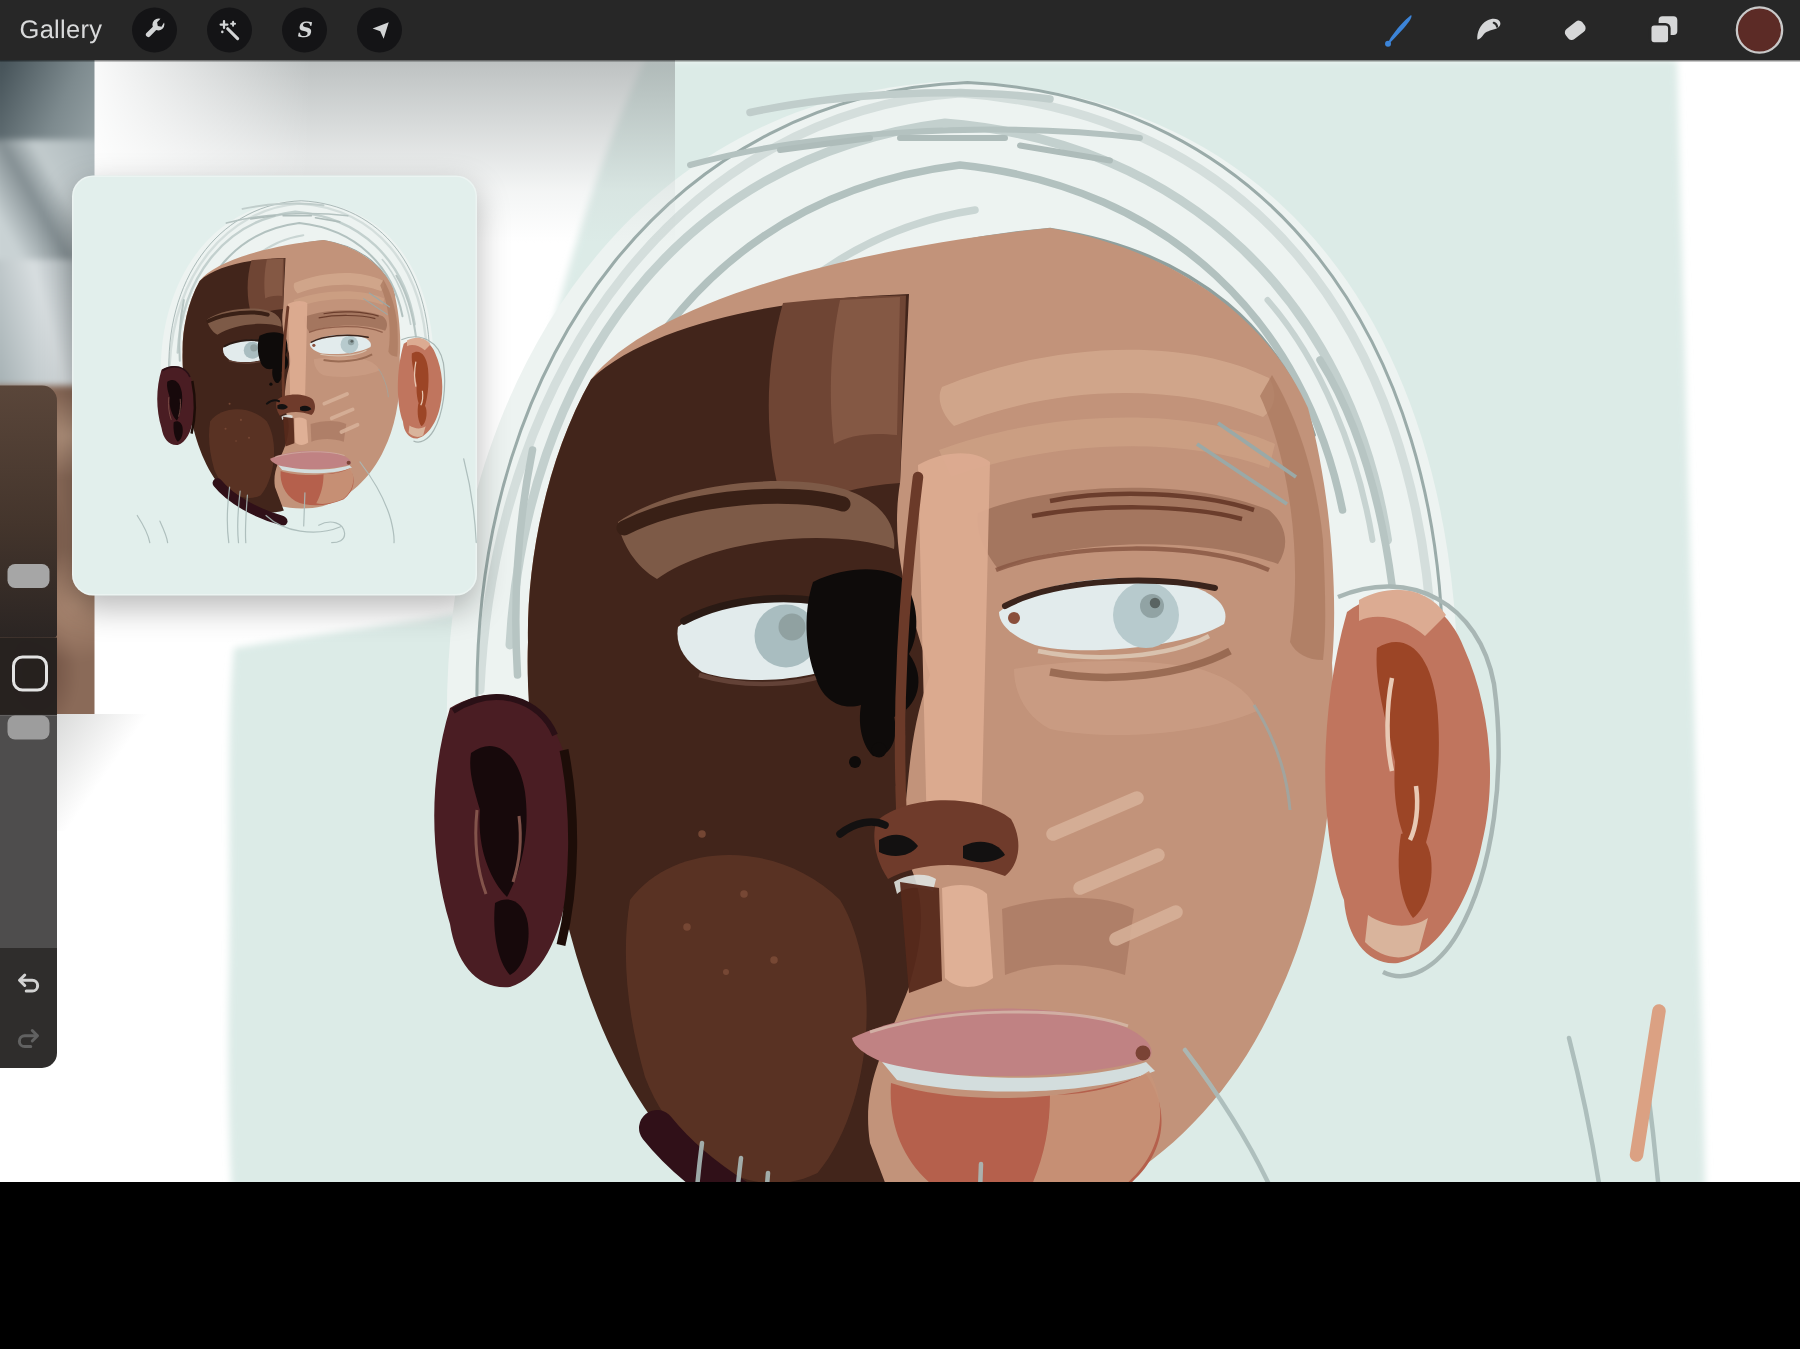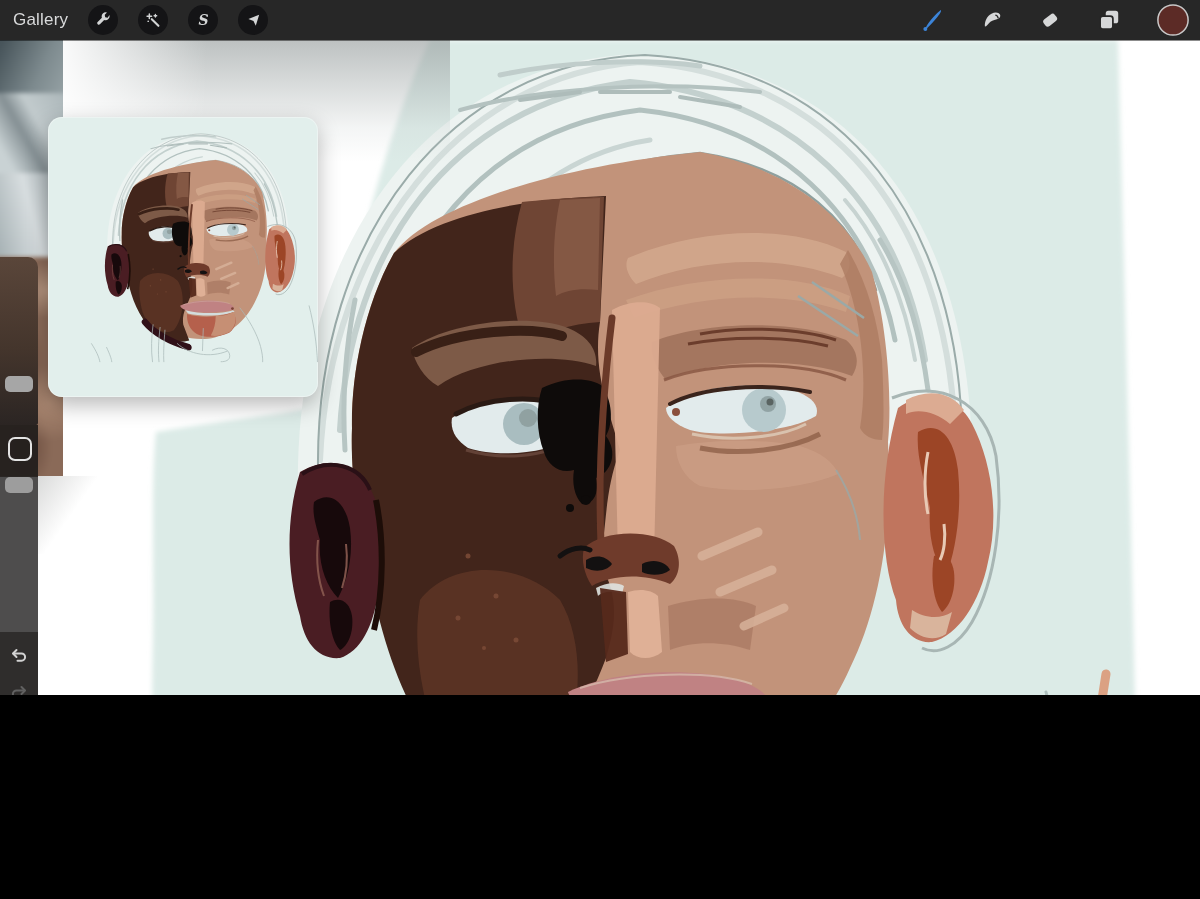--- a/index.html
+++ b/index.html
@@ -1,16 +1,16 @@
 <!DOCTYPE html>
 <html><head>
 <meta charset="utf-8">
 <style>
   html,body{margin:0;padding:0;background:#000;}
-  .screen{position:relative;width:1200px;height:695px;overflow:hidden;background:#ffffff;
+  .screen{position:relative;width:1200px;height:788px;overflow:hidden;background:#ffffff;
           font-family:"Liberation Sans",sans-serif;}
 
   
   .canvas-area{position:absolute;left:0;top:40px;width:1200px;height:859px;background:#ffffff;}
   .main-svg{position:absolute;left:0;top:0;width:1200px;height:859px;display:block;}
   .wedge{position:absolute;left:58px;top:0;width:392px;height:122px;
          background:
            linear-gradient(to right, rgba(255,255,255,.95), rgba(255,255,255,0) 38%),
            linear-gradient(to bottom, rgba(148,155,155,.62), rgba(203,210,209,.22) 72%, rgba(220,228,226,0));}
   .photo{position:absolute;left:0;top:0;width:63px;height:436px;overflow:hidden;}

